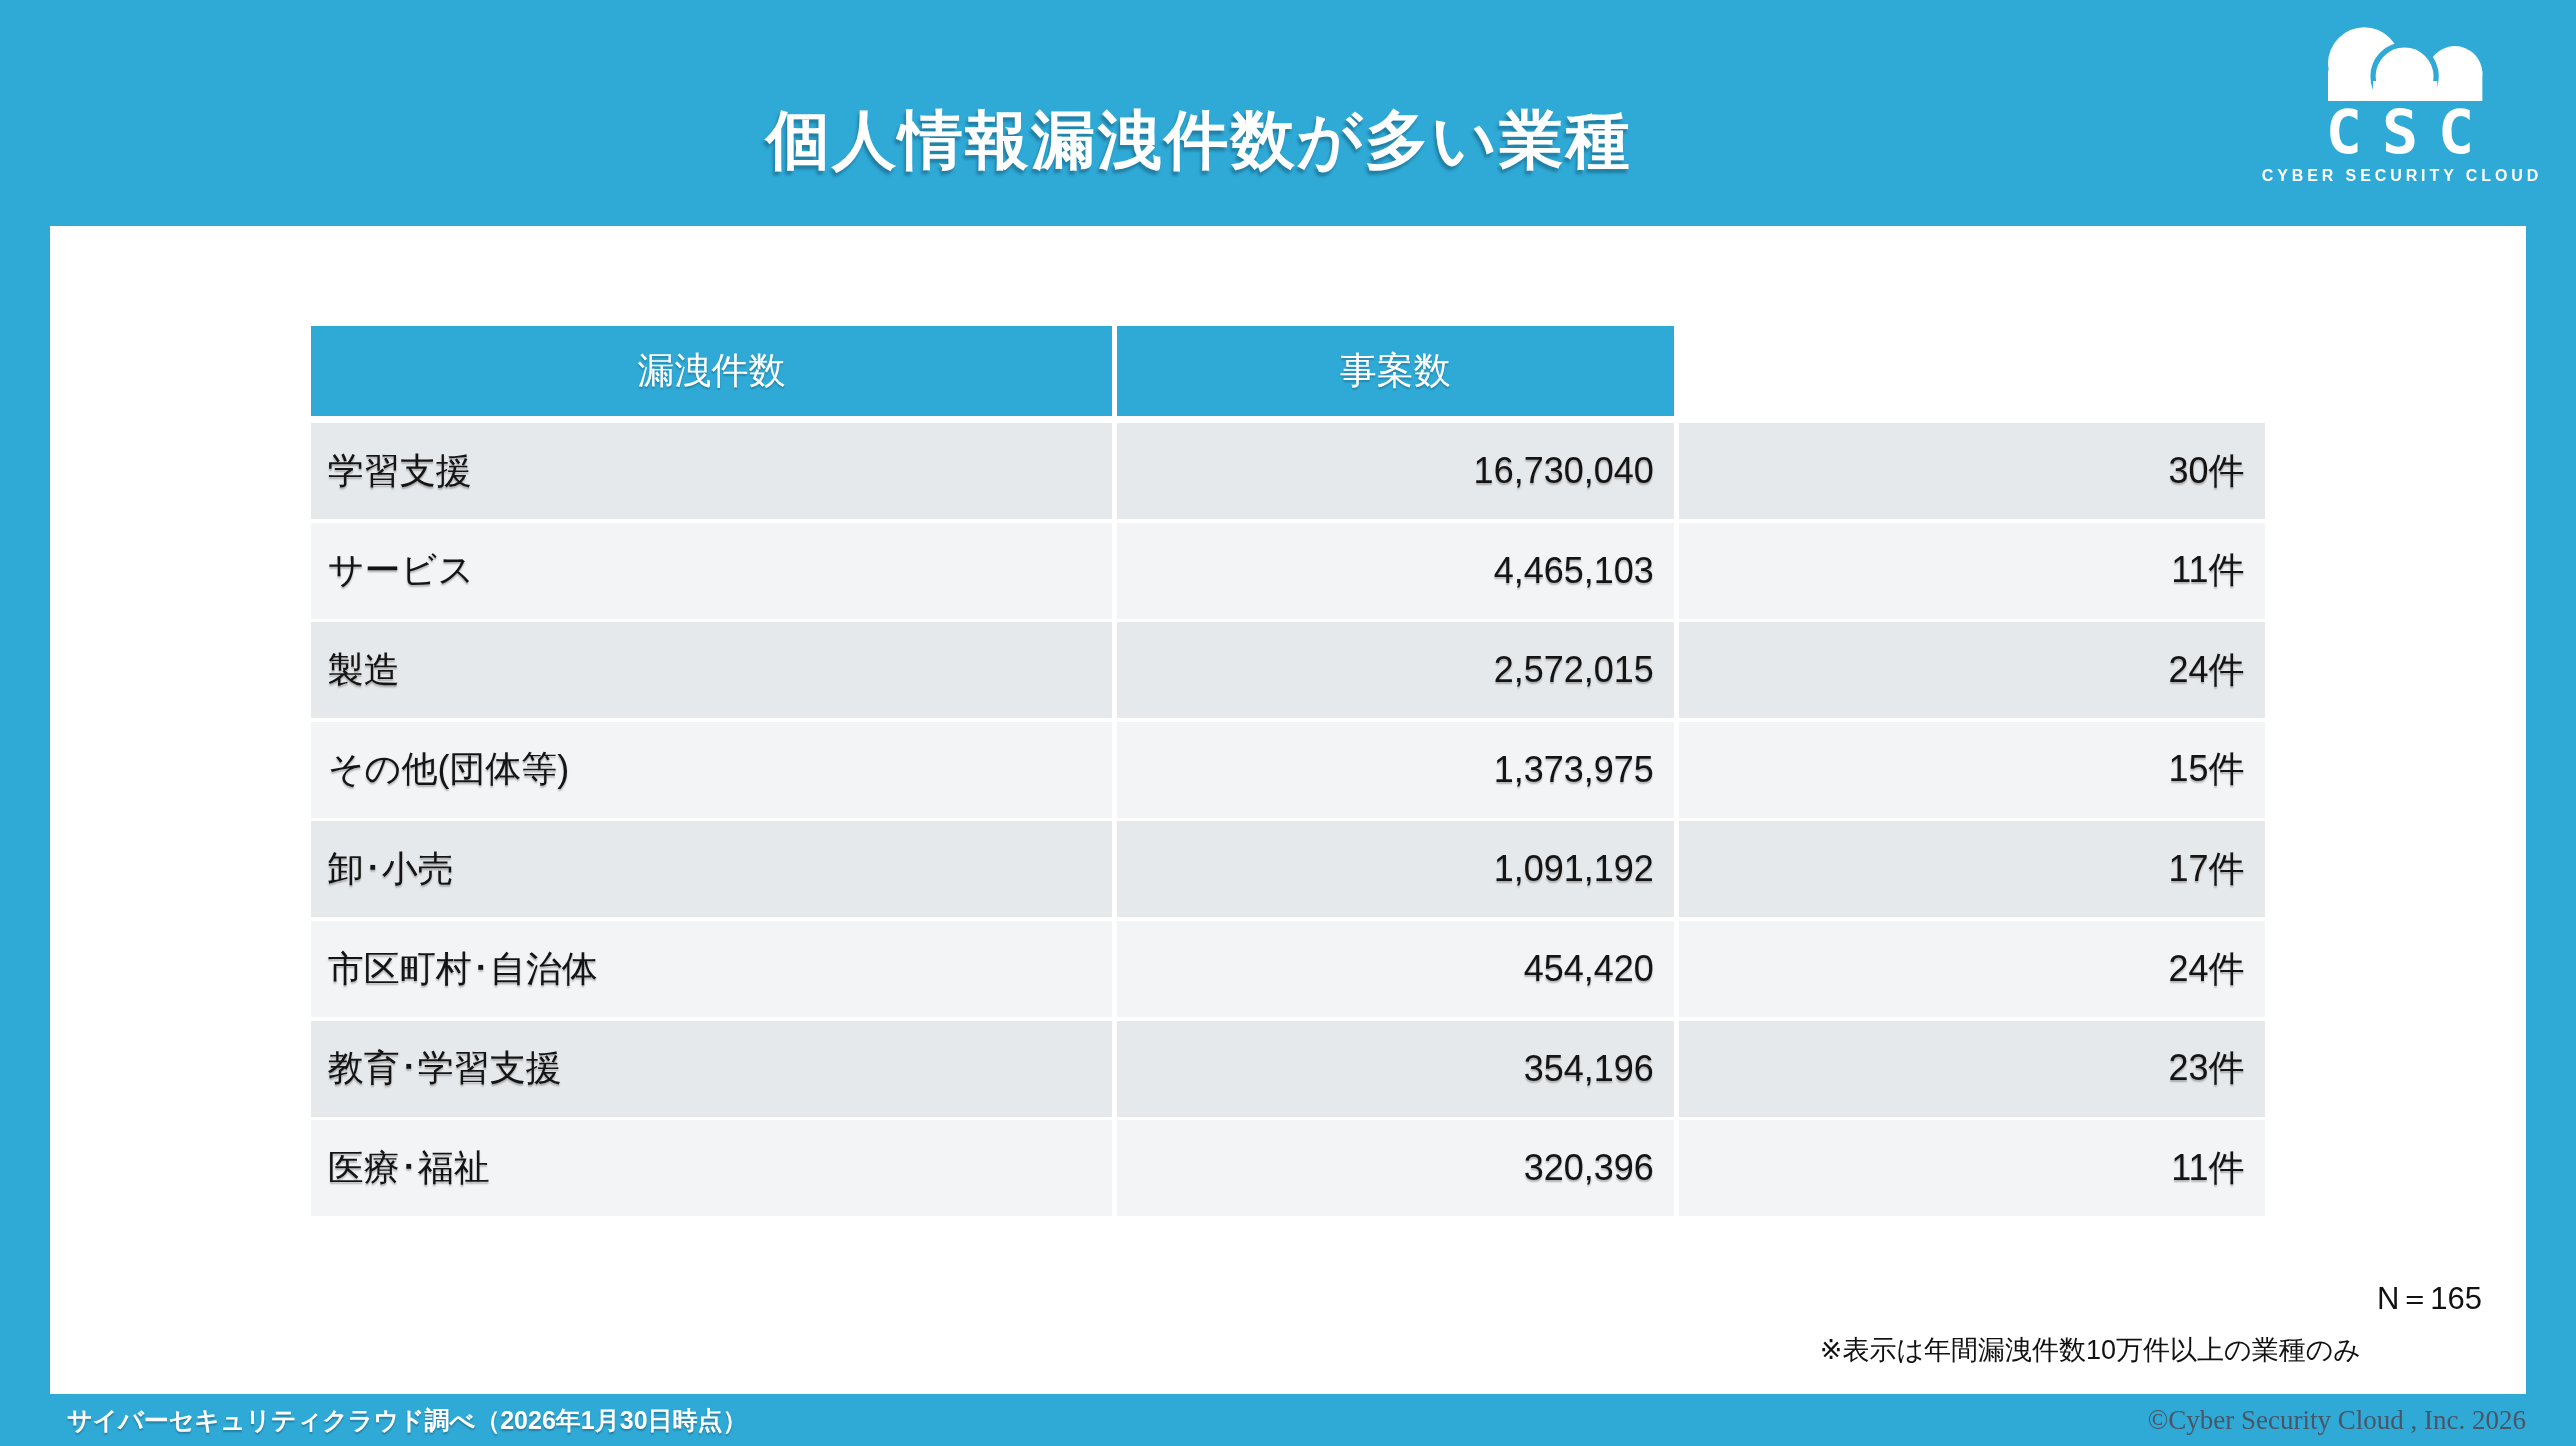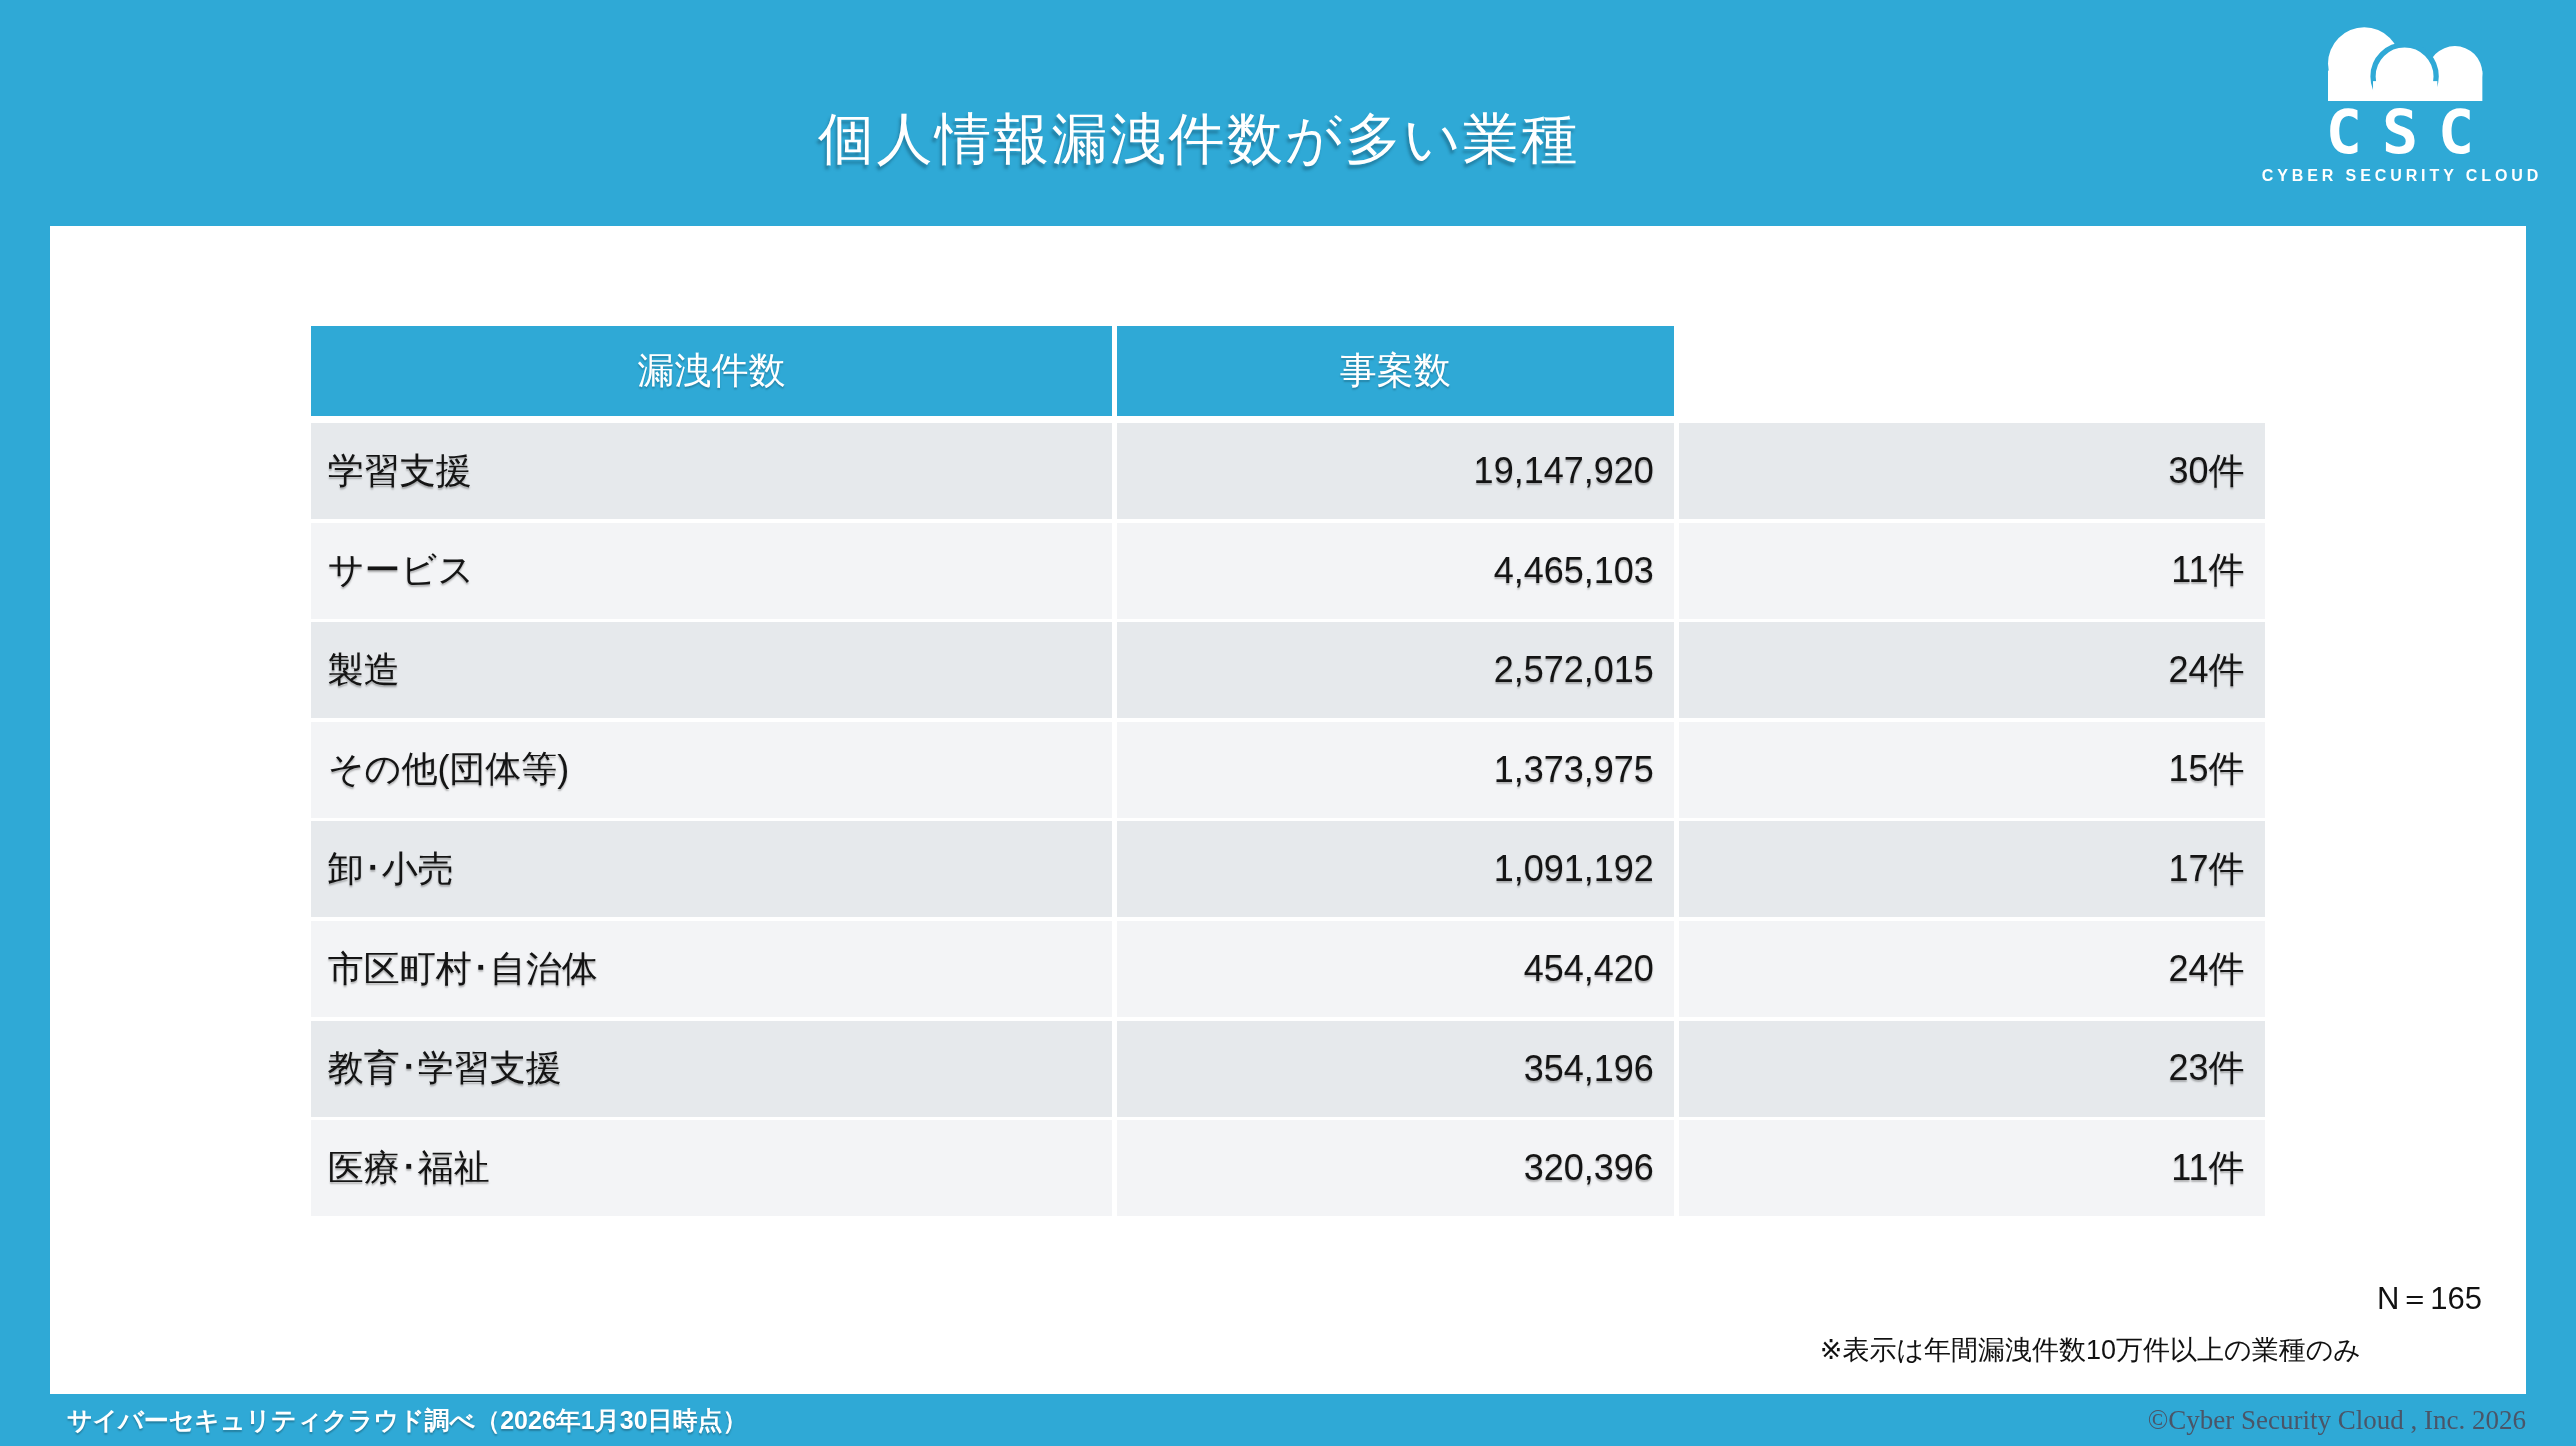--- a/index.html
+++ b/index.html
@@ -22,22 +22,22 @@
     top: 0; left: 0; right: 0;
     height: 226px;
     display: flex;
     align-items: center;
     justify-content: center;
     padding-top: 54px;
     box-sizing: border-box;
   }
   .page-title {
     color: #ffffff;
-    font-size: 56px;
-    font-weight: 400;
+    font-size: 64px;
+    font-weight: 700;
     letter-spacing: 2.4px;
     transform: translateX(-89px);
     text-shadow: -1.8px 3.6px 3px rgba(10, 50, 70, 0.35);
     white-space: nowrap;
   }
 
   
   .logo {
     position: absolute;
     top: 25px;
@@ -183,21 +183,21 @@
 
     <div class="table-wrap">
       <div class="thead">
         <div class="th">漏洩件数</div>
         <div class="th">事案数</div>
       </div>
 
       <div class="tbody">
         <div class="tr">
           <div class="td td-industry">学習支援</div>
-          <div class="td td-num">19,147,920</div>
+          <div class="td td-num">16,730,040</div>
           <div class="td td-num">30件</div>
         </div>
         <div class="tr">
           <div class="td td-industry">サービス</div>
           <div class="td td-num">4,465,103</div>
           <div class="td td-num">11件</div>
         </div>
         <div class="tr">
           <div class="td td-industry">製造</div>
           <div class="td td-num">2,572,015</div>

